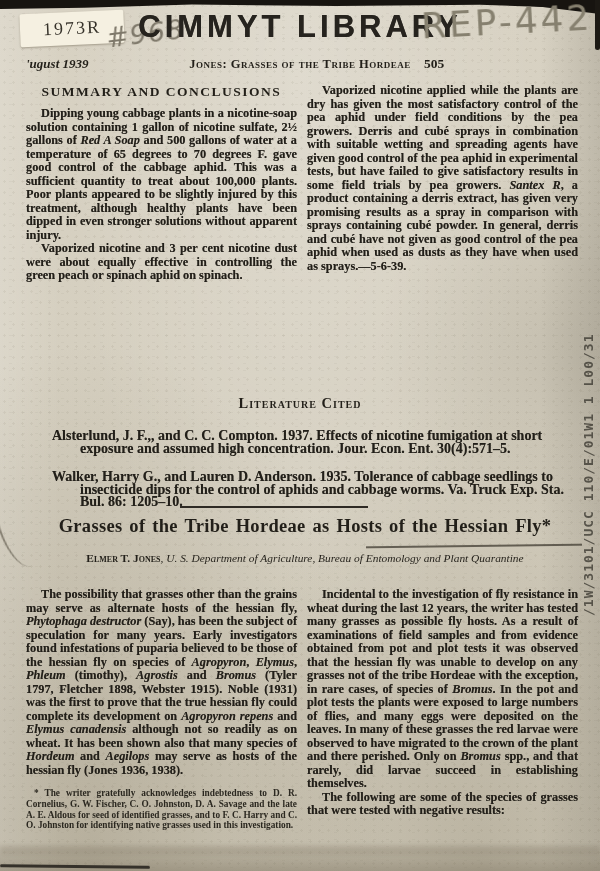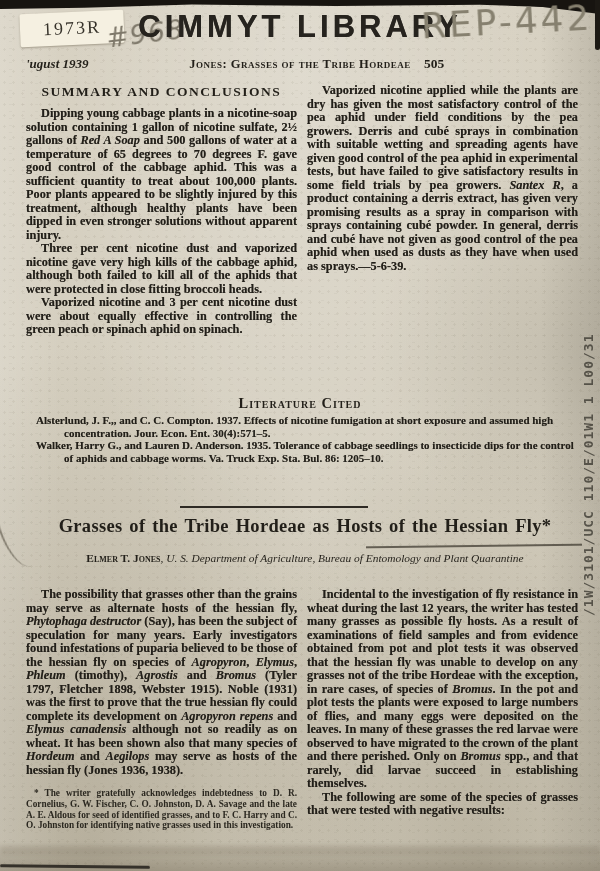--- a/index.html
+++ b/index.html
@@ -56,21 +56,21 @@
   
   .two-col{display:flex;gap:10px;}
   .col{width:272px;}
   .body-p{margin:0;text-indent:15px;text-align:justify;font-size:12.3px;line-height:13.5px;font-weight:bold;
     color:#221f19;text-shadow:0 0 .3px rgba(34,31,25,.55);}
   .art1{position:absolute;top:84px;left:26px;right:22px;}
   .col-head{margin:0 0 7px 0;text-align:center;font-size:13.5px;font-weight:bold;letter-spacing:1.5px;}
   .lit-head{position:absolute;top:395px;left:0;right:0;text-align:center;font-variant:small-caps;
     font-weight:bold;font-size:14.5px;letter-spacing:1px;margin:0;}
   .refs{position:absolute;top:414px;left:36px;right:18px;}
-  .ref{margin:0;font-size:11px;line-height:12.6px;font-weight:bold;padding-left:28px;text-indent:-28px;
+  .ref{margin:16px;font-size:14px;line-height:12.6px;font-weight:bold;padding-left:28px;text-indent:-28px;
     text-align:left;text-shadow:0 0 .3px rgba(34,31,25,.5);}
   .rule{position:absolute;top:506px;left:180px;width:188px;height:2px;background:#2e2a24;}
   .a2-title{position:absolute;top:516px;left:28px;right:18px;text-align:center;margin:0;
     font-size:18.5px;font-weight:bold;letter-spacing:.3px;word-spacing:2px;}
   .byline-underline{position:absolute;top:545px;left:366px;width:216px;height:2px;
     background:rgba(72,68,58,.8);transform:rotate(-.7deg);filter:blur(.2px);}
   .a2-byline{position:absolute;top:548px;left:40px;right:30px;text-align:center;margin:4px;font-size:11.4px;}
   .a2-byline .sc{font-weight:bold;}
   .art2{position:absolute;top:588px;left:26px;right:22px;}
   .footnote{margin:11px 0 0 0;font-size:9.3px;line-height:10.8px;font-weight:bold;text-align:justify;
@@ -109,21 +109,20 @@
   <div class="journal-line">
     <span class="j-date">'ugust 1939</span>
     <span class="j-title">Jones: Grasses of the Tribe Hordeae</span>
     <span class="j-page">505</span>
   </div>
 
   <div class="art1 two-col">
     <div class="col">
       <h2 class="col-head">SUMMARY AND CONCLUSIONS</h2>
       <p class="body-p"><span>Dipping young cabbage plants in a nicotine-soap solution containing 1 gallon of nicotine sulfate, 2½ gallons of </span><span class="it">Red A Soap</span><span> and 500 gallons of water at a temperature of 65 degrees to 70 degrees F. gave good control of the cabbage aphid. This was a sufficient quantity to treat about 100,000 plants. Poor plants appeared to be slightly injured by this treatment, although healthy plants have been dipped in even stronger solutions without apparent injury.</span></p>
-      <p class="body-p"><span>Three per cent nicotine dust and vaporized nicotine gave very high kills of the cabbage aphid, although both failed to kill all of the aphids that were protected in close fitting broccoli heads.</span></p>
       <p class="body-p"><span>Vaporized nicotine and 3 per cent nicotine dust were about equally effective in controlling the green peach or spinach aphid on spinach.</span></p>
     </div>
     <div class="col">
       <p class="body-p"><span>Vaporized nicotine applied while the plants are dry has given the most satisfactory control of the pea aphid under field conditions by the pea growers. Derris and cubé sprays in combination with suitable wetting and spreading agents have given good control of the pea aphid in experimental tests, but have failed to give satisfactory results in some field trials by pea growers. </span><span class="it">Santex R</span><span>, a product containing a derris extract, has given very promising results as a spray in comparison with sprays containing cubé powder. In general, derris and cubé have not given as good control of the pea aphid when used as dusts as they have when used as sprays.—5-6-39.</span></p>
     </div>
   </div>
 
   <h3 class="lit-head">Literature Cited</h3>
   <div class="refs">
     <p class="ref">Alsterlund, J. F.,, and C. C. Compton. 1937. Effects of nicotine fumigation at short exposure and assumed high concentration. Jour. Econ. Ent. 30(4):571–5.</p>

